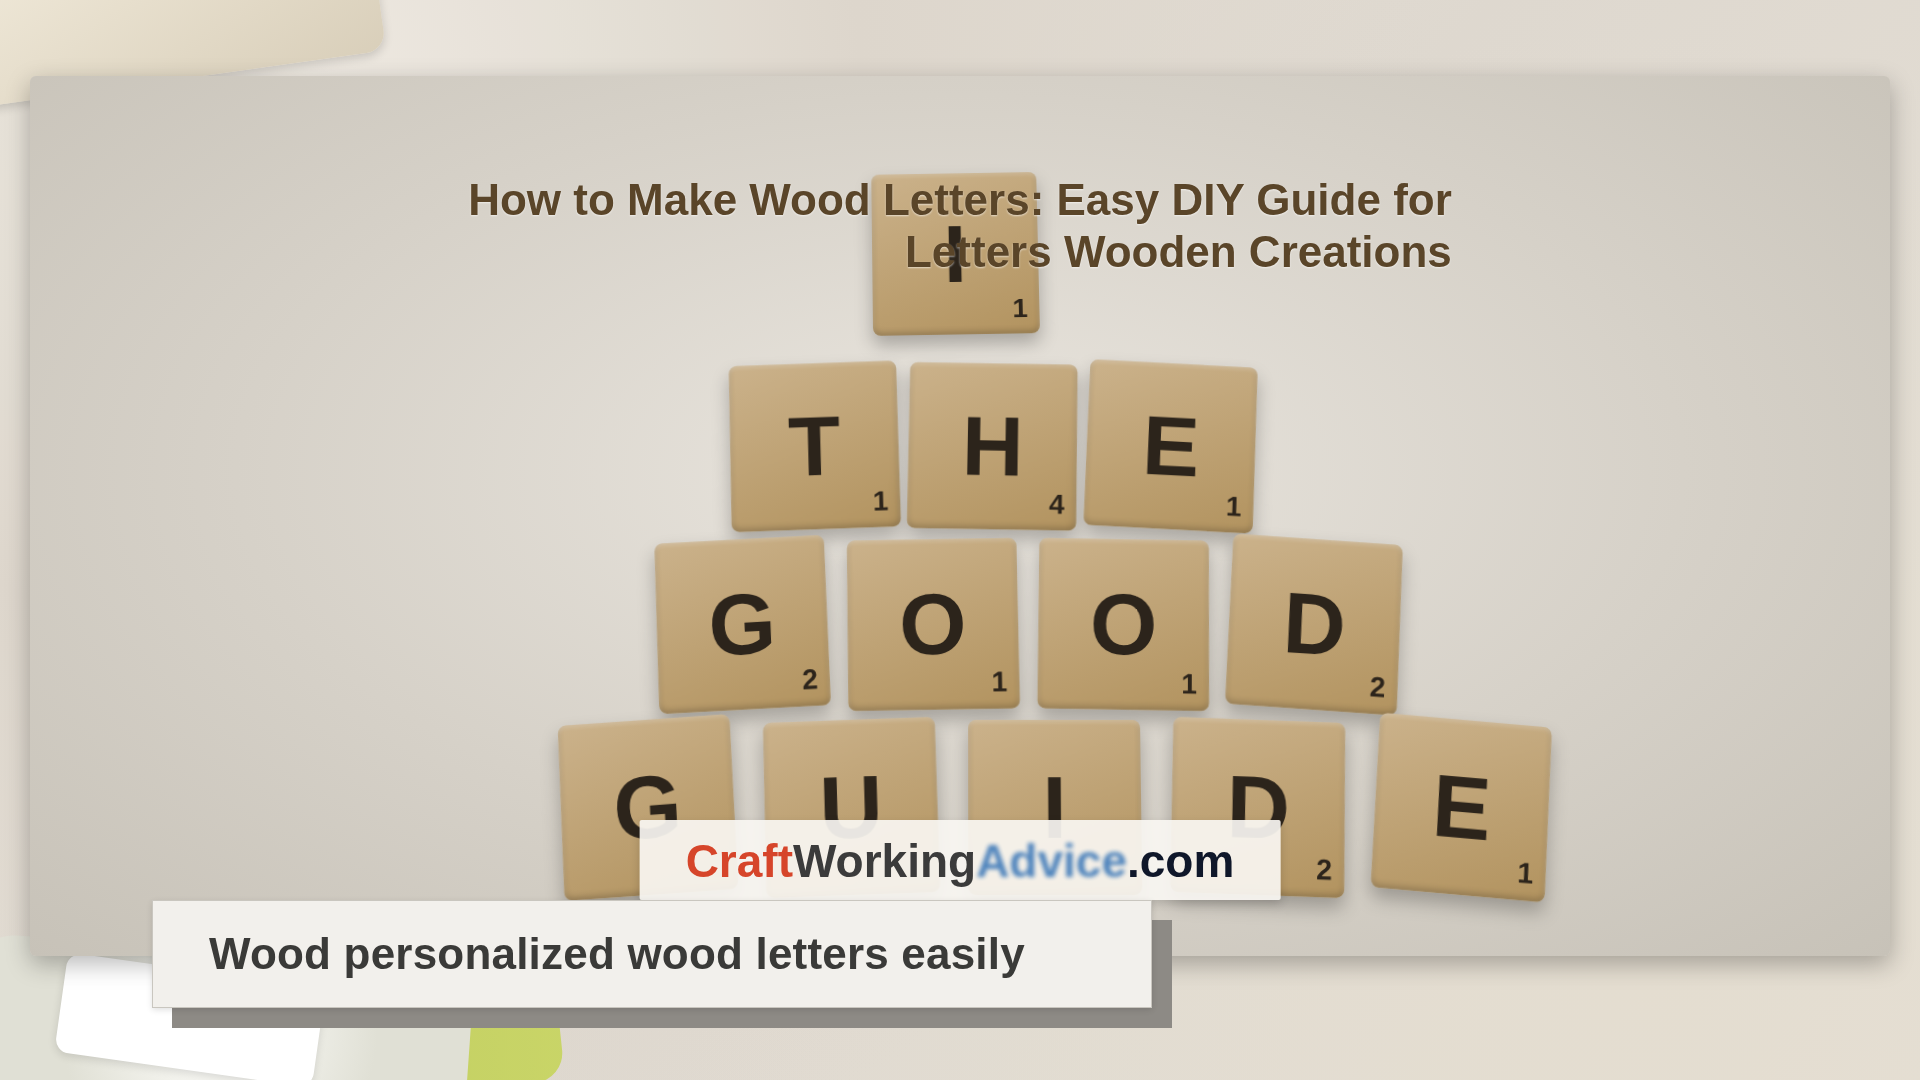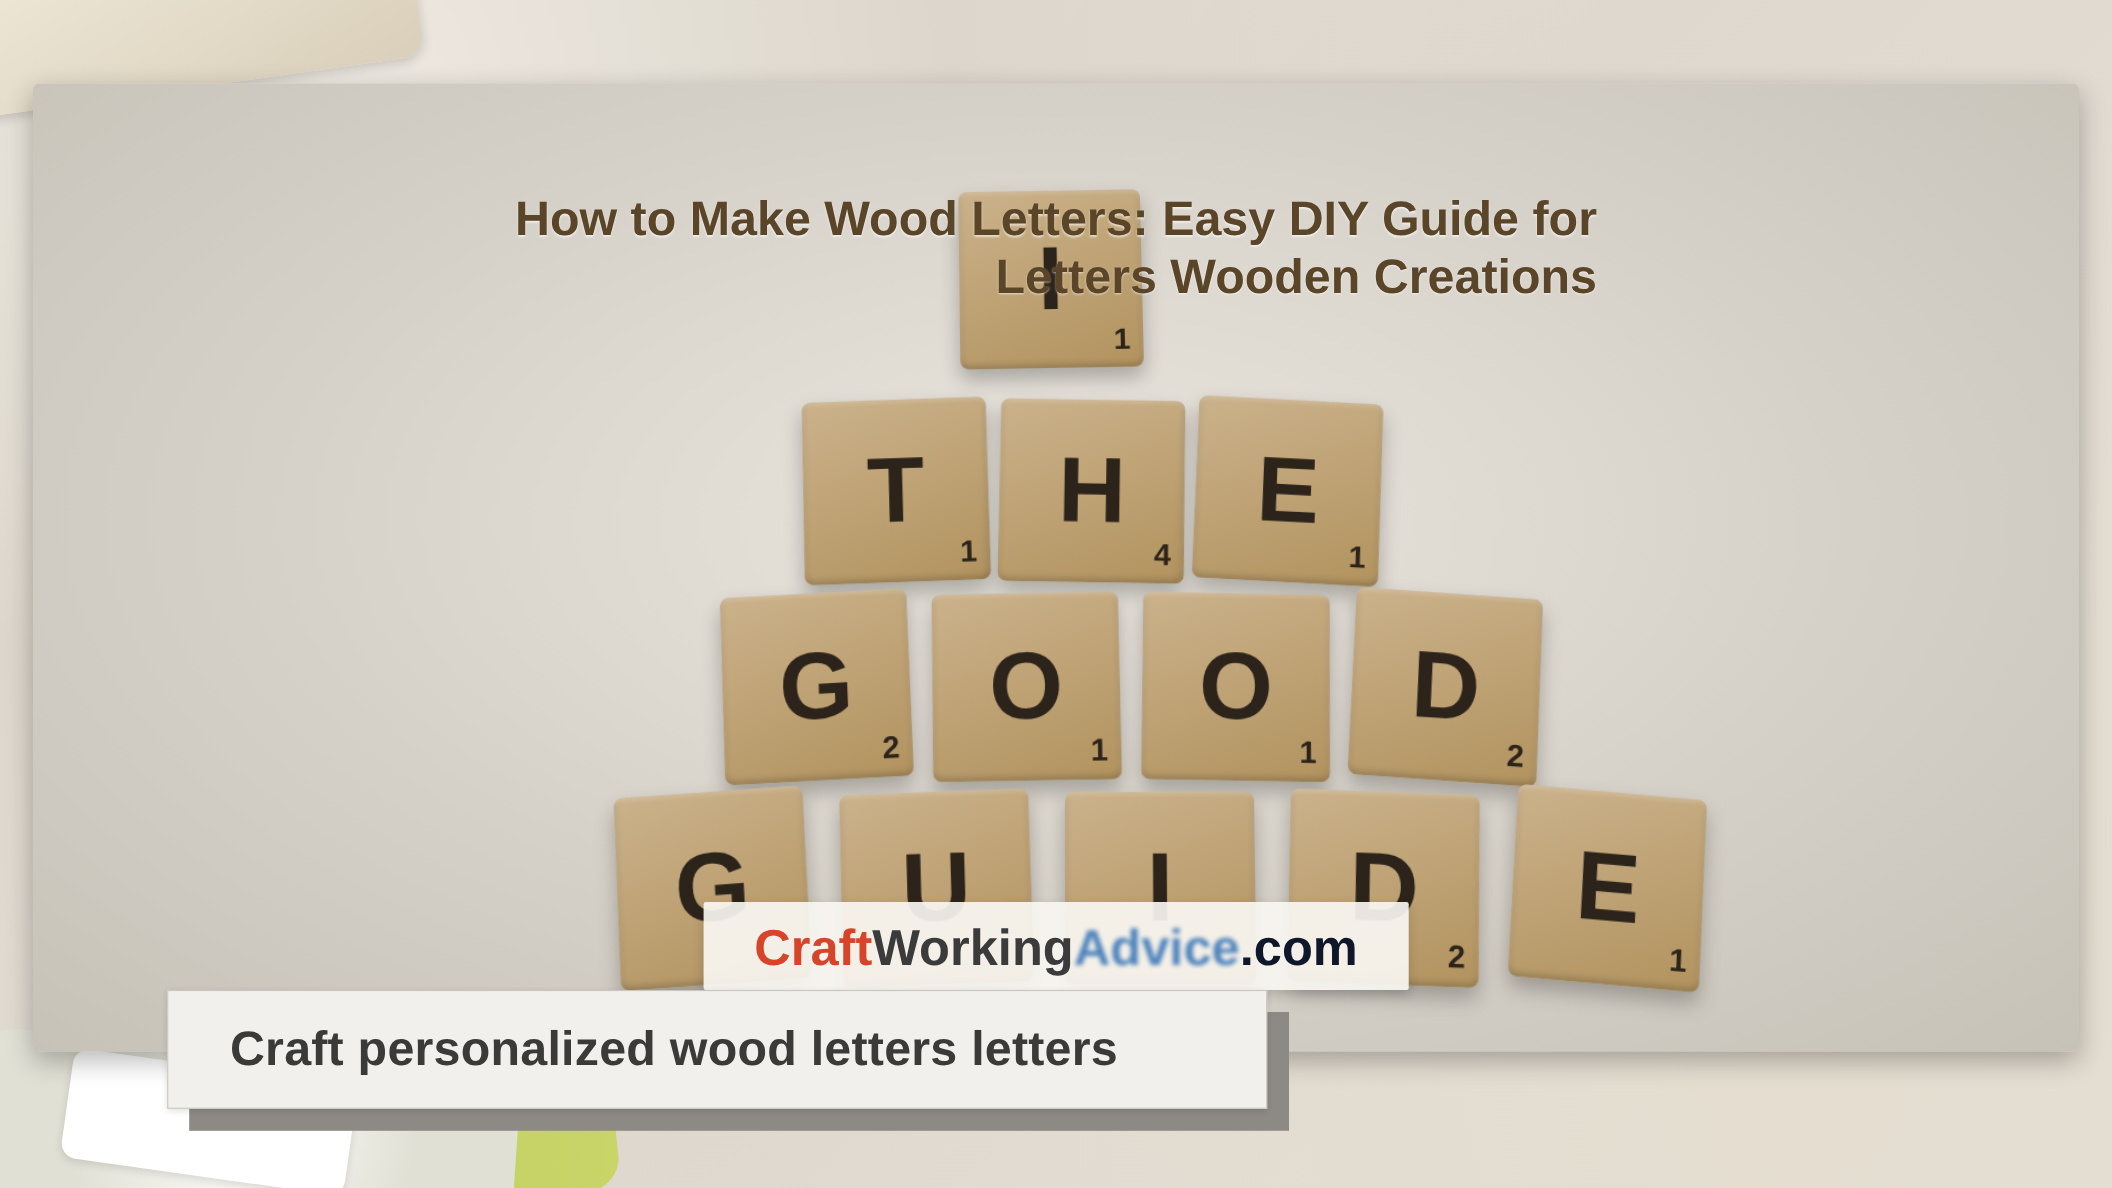--- a/index.html
+++ b/index.html
@@ -121,14 +121,14 @@
 
   <div class="wm-box">
     <span class="wm">
       <span class="p1">Craft</span><span class="p2">Working</span><span class="p3">Advice</span><span class="p4">.com</span>
     </span>
   </div>
 </div>
 
 <div class="caption-shadow"></div>
 <div class="caption">
-  <span class="caption-text">Craft personalized wood letters letters</span>
+  <span class="caption-text">Wood personalized wood letters easily</span>
 </div>
 
 </body></html>

